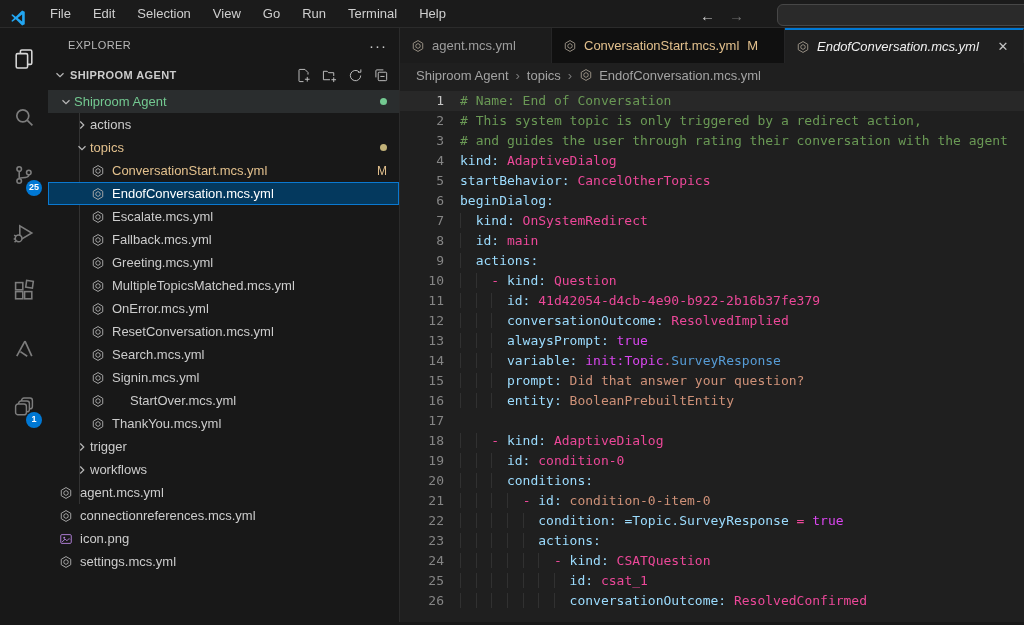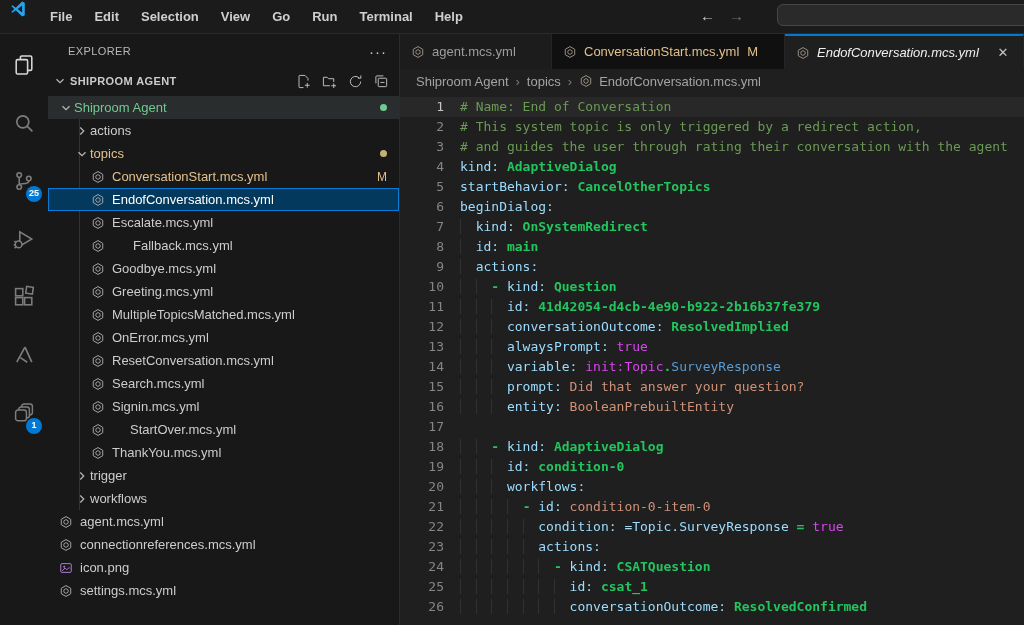--- a/index.html
+++ b/index.html
@@ -1,22 +1,22 @@
 <!DOCTYPE html>
 <html><head>
 <meta charset="utf-8">
 <style>
   * { margin:0; padding:0; box-sizing:border-box; }
   html,body { background:#000; }
   body { font-family:"Liberation Sans", sans-serif; }
   #app { position:relative; width:1024px; height:625px; background:#181818; overflow:hidden; color:#cccccc; }
 
   
-  .titlebar { height:34px; background:#1b1b1b; border-bottom:1px solid #2b2b2b;
-              display:flex; align-items:flex-start; position:relative;font-weight:bold; }
+  .titlebar { height:28px; background:#1b1b1b; border-bottom:1px solid #2b2b2b;
+              display:flex; align-items:flex-end; position:relative; }
   .vscode-logo { width:18px; height:18px; margin:0 12px 0 9px; }
   .menu-bar { display:flex; align-items:center; height:100%; }
   .menu-item { padding:0 11px; font-size:13px; color:#cfcfcf; line-height:30px; cursor:default; }
   .nav-arrows { position:absolute; left:700px; top:0; height:30px; display:flex; align-items:center; gap:14px; font-size:15px; }
   .nav-back { color:#cccccc; } .nav-fwd { color:#6f6f6f; }
   .command-center { position:absolute; left:777px; top:4px; width:280px; height:22px;
                     background:#2a2a2a; border:1px solid #474747; border-radius:6px; }
 
   
   .main { display:flex; height:594px; }
@@ -79,21 +79,21 @@
 
   .code { flex:1; font-family:"DejaVu Sans Mono", monospace; font-size:13px; line-height:20px;
           overflow:hidden; padding-top:3px; }
   .cline { height:20px; display:flex; white-space:pre; }
   .cline.current { background:#282828; }
   .ln { width:60px; flex:none; text-align:right; padding-right:16px; color:#858585; }
   .cline.current .ln { color:#c6c6c6; }
   .cc { flex:1; white-space:pre; }
   .tok-comment { color:#6a9955; }
   .tok-key { color:#9cdcfe; }
-  .tok-plain { color:#22c55e;font-weight:bold; }
+  .tok-plain { color:#ec4899; }
   .tok-string { color:#ce9178; }
   .tok-keyword { color:#d946ef; }
   .tok-type { color:#569cd6; }
   .tok-var { color:#9cdcfe; }
   .ig { background:linear-gradient(#313131,#313131) left/1px 100% no-repeat; }
 </style>
 </head>
 <body>
 
 <div id="app">
@@ -272,37 +272,28 @@
           </div>
           <div class="trow" style="padding-left: 42px;">
             <span class="t-icon">
               <svg viewBox="0 0 16 16" width="14" height="14">
                 <path d="M8 1.8 L13.4 4.9 V11.1 L8 14.2 L2.6 11.1 V4.9 Z" fill="none" stroke="currentColor" stroke-width="1.1"></path>
                 <path d="M8 5.2 L10.4 6.6 V9.4 L8 10.8 L5.6 9.4 V6.6 Z" fill="none" stroke="currentColor" stroke-width="1"></path>
               </svg>
             </span>
             <span class="t-label">Escalate.mcs.yml</span>
           </div>
-          <div class="trow" style="padding-left: 42px; gap: 21px;">
+          <div class="trow" style="padding-left: 42px;">
             <span class="t-icon">
               <svg viewBox="0 0 16 16" width="14" height="14">
                 <path d="M8 1.8 L13.4 4.9 V11.1 L8 14.2 L2.6 11.1 V4.9 Z" fill="none" stroke="currentColor" stroke-width="1.1"></path>
                 <path d="M8 5.2 L10.4 6.6 V9.4 L8 10.8 L5.6 9.4 V6.6 Z" fill="none" stroke="currentColor" stroke-width="1"></path>
               </svg>
             </span>
             <span class="t-label">Fallback.mcs.yml</span>
-          </div>
-          <div class="trow" style="padding-left: 42px;">
-            <span class="t-icon">
-              <svg viewBox="0 0 16 16" width="14" height="14">
-                <path d="M8 1.8 L13.4 4.9 V11.1 L8 14.2 L2.6 11.1 V4.9 Z" fill="none" stroke="currentColor" stroke-width="1.1"></path>
-                <path d="M8 5.2 L10.4 6.6 V9.4 L8 10.8 L5.6 9.4 V6.6 Z" fill="none" stroke="currentColor" stroke-width="1"></path>
-              </svg>
-            </span>
-            <span class="t-label">Goodbye.mcs.yml</span>
           </div>
           <div class="trow" style="padding-left: 42px;">
             <span class="t-icon">
               <svg viewBox="0 0 16 16" width="14" height="14">
                 <path d="M8 1.8 L13.4 4.9 V11.1 L8 14.2 L2.6 11.1 V4.9 Z" fill="none" stroke="currentColor" stroke-width="1.1"></path>
                 <path d="M8 5.2 L10.4 6.6 V9.4 L8 10.8 L5.6 9.4 V6.6 Z" fill="none" stroke="currentColor" stroke-width="1"></path>
               </svg>
             </span>
             <span class="t-label">Greeting.mcs.yml</span>
           </div>
@@ -483,21 +474,21 @@
           <div class="cline"><div class="ln">10</div><div class="cc"><span class="ig">  </span><span class="ig">  </span><span class="tok-plain">- </span><span class="tok-key">kind:</span><span class="tok-plain"> Question</span></div></div>
           <div class="cline"><div class="ln">11</div><div class="cc"><span class="ig">  </span><span class="ig">  </span><span class="ig">  </span><span class="tok-key">id:</span><span class="tok-plain"> 41d42054-d4cb-4e90-b922-2b16b37fe379</span></div></div>
           <div class="cline"><div class="ln">12</div><div class="cc"><span class="ig">  </span><span class="ig">  </span><span class="ig">  </span><span class="tok-key">conversationOutcome:</span><span class="tok-plain"> ResolvedImplied</span></div></div>
           <div class="cline"><div class="ln">13</div><div class="cc"><span class="ig">  </span><span class="ig">  </span><span class="ig">  </span><span class="tok-key">alwaysPrompt:</span><span class="tok-plain"> </span><span class="tok-keyword">true</span></div></div>
           <div class="cline"><div class="ln">14</div><div class="cc"><span class="ig">  </span><span class="ig">  </span><span class="ig">  </span><span class="tok-key">variable:</span><span class="tok-plain"> </span><span class="tok-keyword">init:Topic</span><span class="tok-plain">.</span><span class="tok-type">SurveyResponse</span></div></div>
           <div class="cline"><div class="ln">15</div><div class="cc"><span class="ig">  </span><span class="ig">  </span><span class="ig">  </span><span class="tok-key">prompt:</span><span class="tok-plain"> </span><span class="tok-string">Did that answer your question?</span></div></div>
           <div class="cline"><div class="ln">16</div><div class="cc"><span class="ig">  </span><span class="ig">  </span><span class="ig">  </span><span class="tok-key">entity:</span><span class="tok-plain"> </span><span class="tok-string">BooleanPrebuiltEntity</span></div></div>
           <div class="cline"><div class="ln">17</div><div class="cc"></div></div>
           <div class="cline"><div class="ln">18</div><div class="cc"><span class="ig">  </span><span class="ig">  </span><span class="tok-plain">- </span><span class="tok-key">kind:</span><span class="tok-plain"> AdaptiveDialog</span></div></div>
           <div class="cline"><div class="ln">19</div><div class="cc"><span class="ig">  </span><span class="ig">  </span><span class="ig">  </span><span class="tok-key">id:</span><span class="tok-plain"> condition-0</span></div></div>
-          <div class="cline"><div class="ln">20</div><div class="cc"><span class="ig">  </span><span class="ig">  </span><span class="ig">  </span><span class="tok-key">workflows:</span></div></div>
+          <div class="cline"><div class="ln">20</div><div class="cc"><span class="ig">  </span><span class="ig">  </span><span class="ig">  </span><span class="tok-key">conditions:</span></div></div>
           <div class="cline"><div class="ln">21</div><div class="cc"><span class="ig">  </span><span class="ig">  </span><span class="ig">  </span><span class="ig">  </span><span class="tok-plain">- </span><span class="tok-key">id:</span><span class="tok-plain"> </span><span class="tok-string">condition-0-item-0</span></div></div>
           <div class="cline"><div class="ln">22</div><div class="cc"><span class="ig">  </span><span class="ig">  </span><span class="ig">  </span><span class="ig">  </span><span class="ig">  </span><span class="tok-key">condition:</span><span class="tok-plain"> </span><span class="tok-var">=Topic.SurveyResponse</span><span class="tok-plain"> = </span><span class="tok-keyword">true</span></div></div>
           <div class="cline"><div class="ln">23</div><div class="cc"><span class="ig">  </span><span class="ig">  </span><span class="ig">  </span><span class="ig">  </span><span class="ig">  </span><span class="tok-key">actions:</span></div></div>
           <div class="cline"><div class="ln">24</div><div class="cc"><span class="ig">  </span><span class="ig">  </span><span class="ig">  </span><span class="ig">  </span><span class="ig">  </span><span class="ig">  </span><span class="tok-plain">- </span><span class="tok-key">kind:</span><span class="tok-plain"> CSATQuestion</span></div></div>
           <div class="cline"><div class="ln">25</div><div class="cc"><span class="ig">  </span><span class="ig">  </span><span class="ig">  </span><span class="ig">  </span><span class="ig">  </span><span class="ig">  </span><span class="ig">  </span><span class="tok-key">id:</span><span class="tok-plain"> csat_1</span></div></div>
           <div class="cline"><div class="ln">26</div><div class="cc"><span class="ig">  </span><span class="ig">  </span><span class="ig">  </span><span class="ig">  </span><span class="ig">  </span><span class="ig">  </span><span class="ig">  </span><span class="tok-key">conversationOutcome:</span><span class="tok-plain"> ResolvedConfirmed</span></div></div>
         </div>
     </div>
 
   </div>

